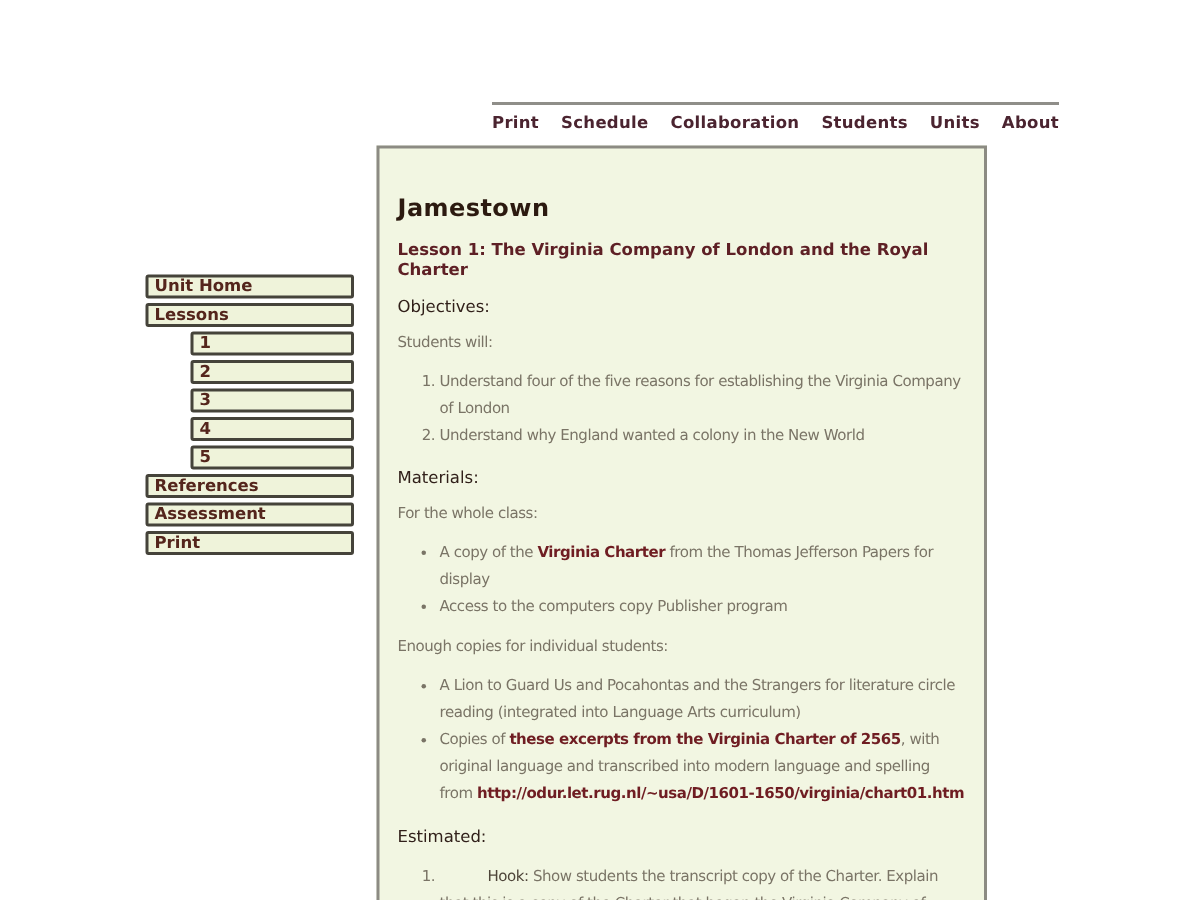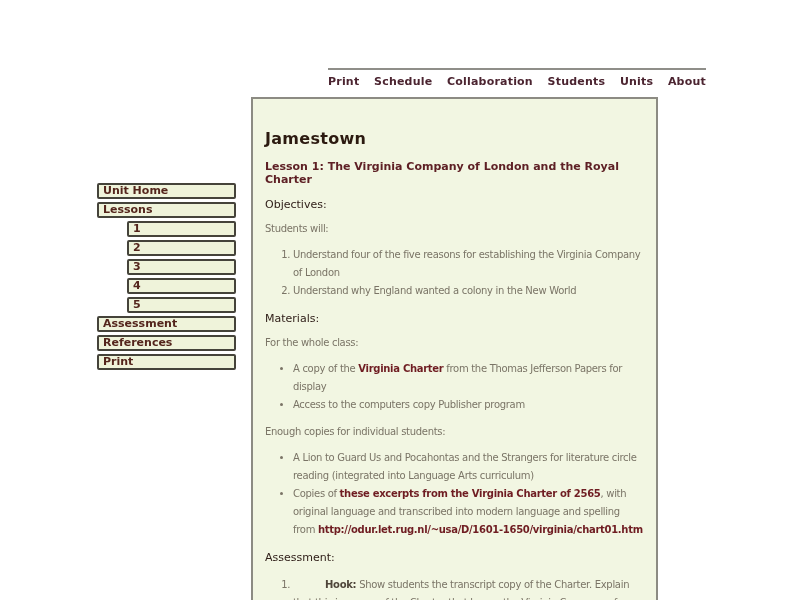--- a/index.html
+++ b/index.html
@@ -47,21 +47,21 @@
   }
   .panel p{
     font-size:10px;color:#7a7466;margin:12px 0;letter-spacing:-.3px;
   }
   .panel ol,.panel ul{
     font-size:10px;color:#7a7466;margin:12px 0;padding-left:28px;
     line-height:18px;letter-spacing:-.3px;
   }
   .panel li{margin:0;}
   .lnk{color:#6f1d22;font-weight:bold;text-decoration:none;cursor:pointer;margin-top:36px;}
-  .hook-b{color:#4e4539;font-weight:bold;padding-left:32px;}
+  .hook-b{color:#4e4539;font-weight:normal;padding-left:32px;}
 </style>
 </head>
 <body>
 
 <nav class="top-nav">
   <a>Print</a>
   <a>Schedule</a>
   <a>Collaboration</a>
   <a>Students</a>
   <a>Units</a>
@@ -69,22 +69,22 @@
 </nav>
 
 <aside class="sidebar">
   <div class="btn">Unit Home</div>
   <div class="btn">Lessons</div>
   <div class="btn indent">1</div>
   <div class="btn indent">2</div>
   <div class="btn indent">3</div>
   <div class="btn indent">4</div>
   <div class="btn indent">5</div>
+  <div class="btn">References</div>
   <div class="btn">Assessment</div>
-  <div class="btn">References</div>
   <div class="btn">Print</div>
 </aside>
 
 <main class="panel">
   <h1>Jamestown</h1>
 
   <div class="red-h">Lesson 1: The Virginia Company of London and the Royal Charter</div>
 
   <div class="sec-h">Objectives:</div>
   <p>Students will:</p>
@@ -103,19 +103,19 @@
   </ul>
 
   <p>Enough copies for individual students:</p>
   <ul>
     <li>A Lion to Guard Us and Pocahontas and the Strangers for literature circle reading (integrated into Language Arts curriculum)</li>
     <li>
       <span>Copies of </span><a class="lnk">these excerpts from the Virginia Charter of 2565</a><span>, with original language and transcribed into modern language and spelling from </span><a class="lnk">http://odur.let.rug.nl/~usa/D/1601-1650/virginia/chart01.htm</a>
     </li>
   </ul>
 
-  <div class="sec-h">Assessment:</div>
+  <div class="sec-h">Estimated:</div>
   <ol>
     <li>
       <span class="hook-b">Hook:</span><span> Show students the transcript copy of the Charter. Explain that this is a copy of the Charter that began the Virginia Company of London; the</span>
     </li>
   </ol>
 </main>
 
 </body></html>

